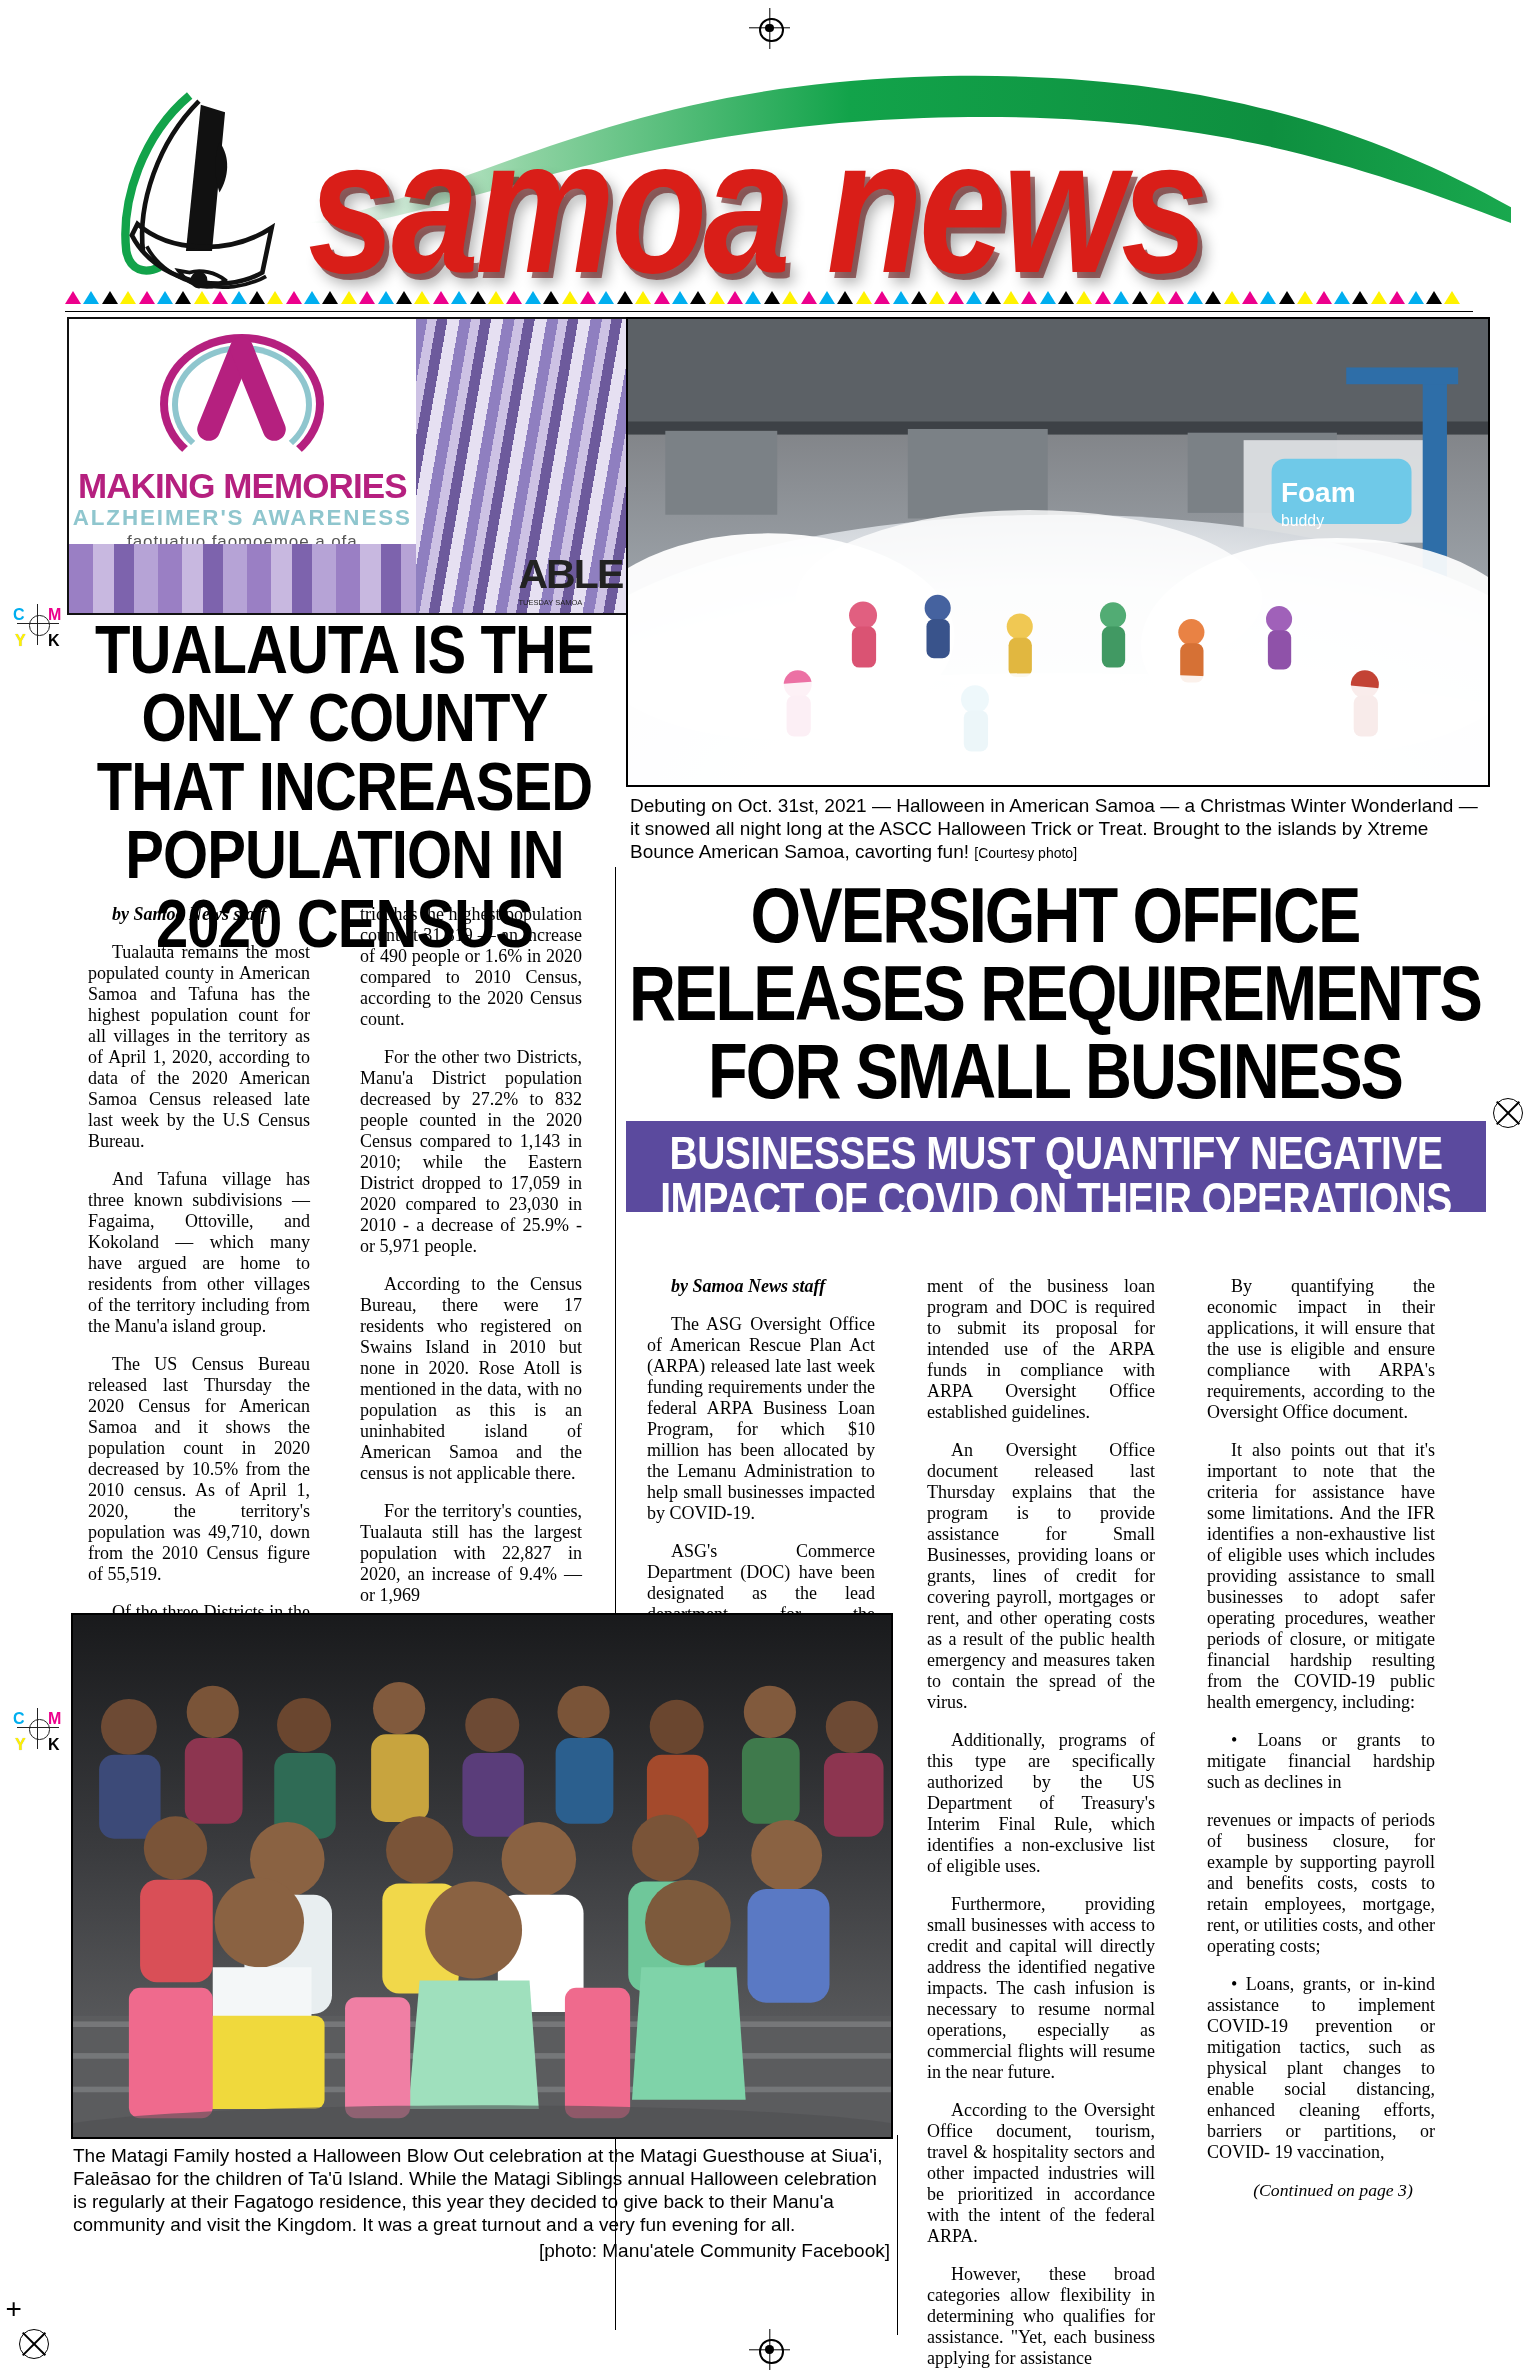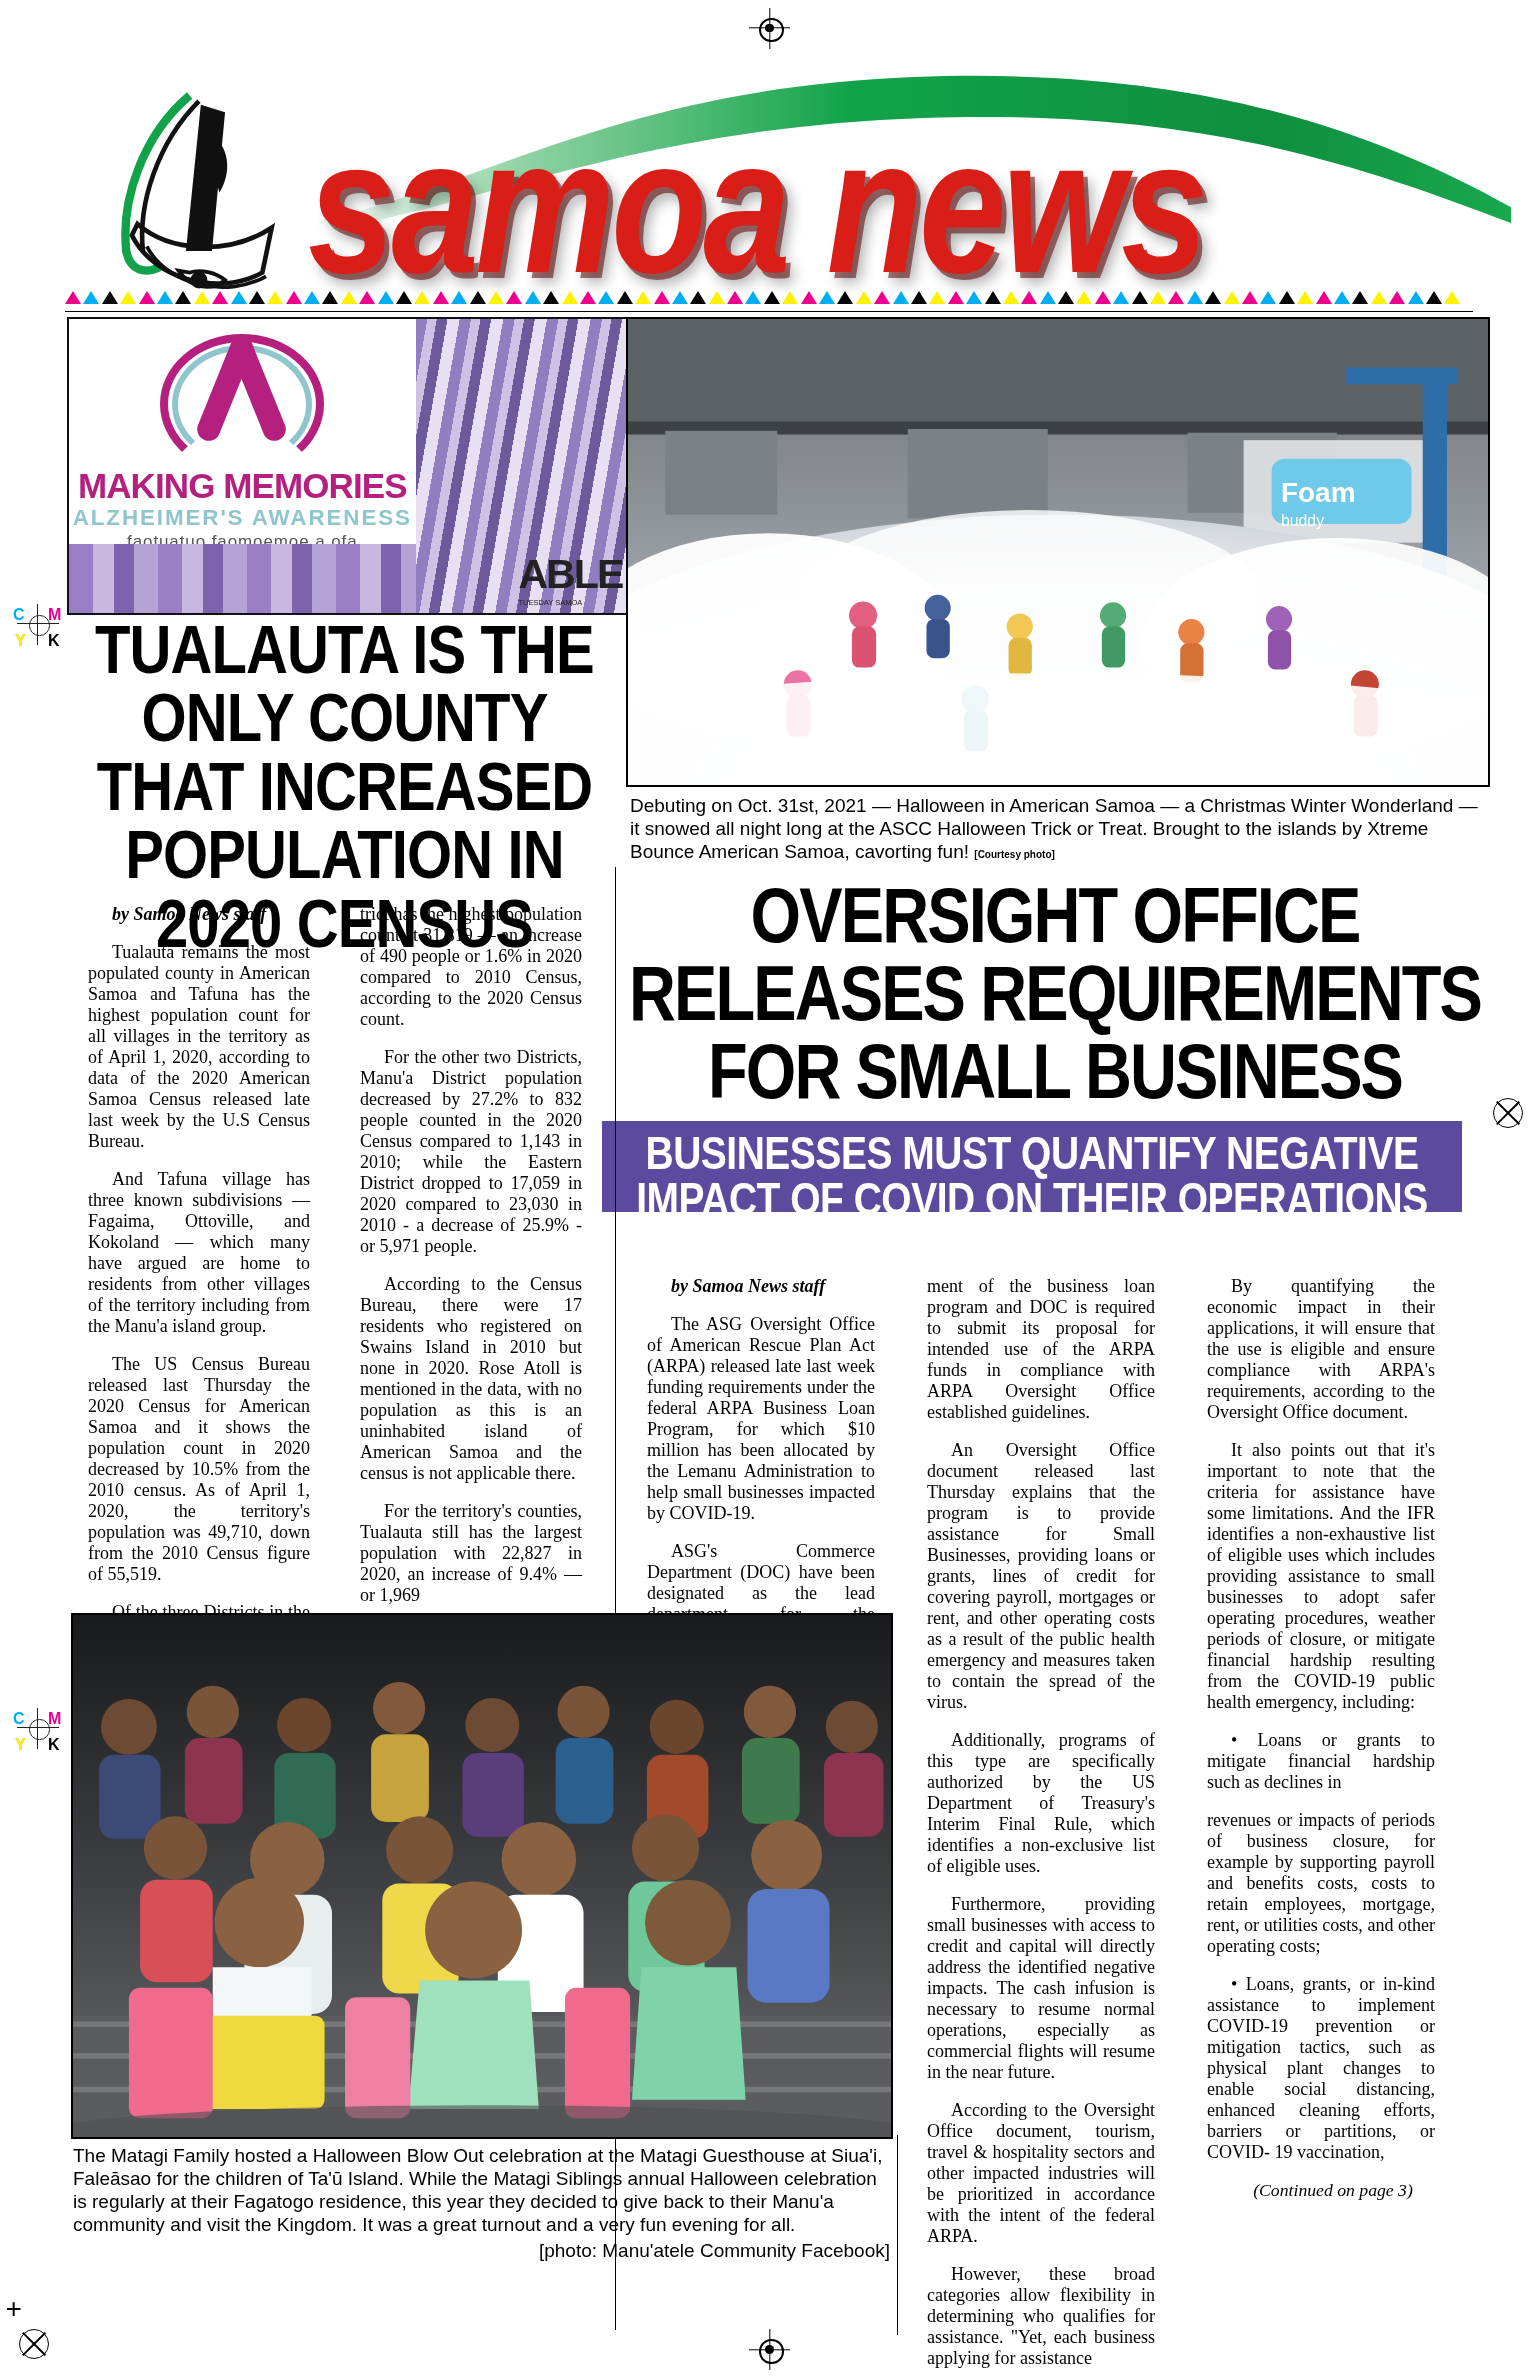--- a/index.html
+++ b/index.html
@@ -74,28 +74,28 @@
   .ad .able small{display:block;font-size:7.5px;font-weight:normal;letter-spacing:0;}
 
   
   .hl-left{position:absolute;left:65px;top:615px;width:559px;
     font-family:"Liberation Sans",sans-serif;font-weight:bold;font-size:58px;line-height:58px;
     text-align:center;color:#000;letter-spacing:-0.9px;transform:scaleY(1.18);transform-origin:center top;}
   .hl-right{position:absolute;left:626px;top:876px;width:858px;
     font-family:"Liberation Sans",sans-serif;font-weight:bold;font-size:65px;line-height:65px;
     text-align:center;color:#000;letter-spacing:-1.9px;transform:scaleY(1.2);transform-origin:center top;}
 
-  .subbanner{position:absolute;left:602px;top:1121px;width:860px;height:91px;background:#5B4A9E;}
+  .subbanner{position:absolute;left:626px;top:1121px;width:860px;height:91px;background:#5B4A9E;}
   .subbanner div{position:absolute;left:13px;right:13px;top:9.3px;
     font-family:"Liberation Sans",sans-serif;font-weight:bold;font-size:39px;line-height:39px;
     color:#fff;text-align:center;letter-spacing:-0.5px;transform:scaleY(1.18);transform-origin:center top;}
 
   
   .cap{position:absolute;font-family:"Liberation Sans",sans-serif;font-size:19px;line-height:23px;color:#000;}
-  .cap .src{font-size:10px;font-weight:bold;}
+  .cap .src{font-size:14px;}
 
   
   .col{position:absolute;font-family:"Liberation Serif",serif;font-size:18px;line-height:21px;
        text-align:justify;color:#000;-webkit-hyphens:auto;hyphens:auto;}
   .col p{margin:17px;text-indent:24px;}
   .col p.noind{text-indent:0;}
   .byline{font-weight:bold;font-style:italic;font-size:18px;margin:0 0 0.9px 0;text-indent:0;}
   .contd{font-style:italic;font-size:17.7px;text-align:center;text-indent:0;margin-top:3.7px;}
 
   .vline{position:absolute;width:1.4px;background:#000;}

